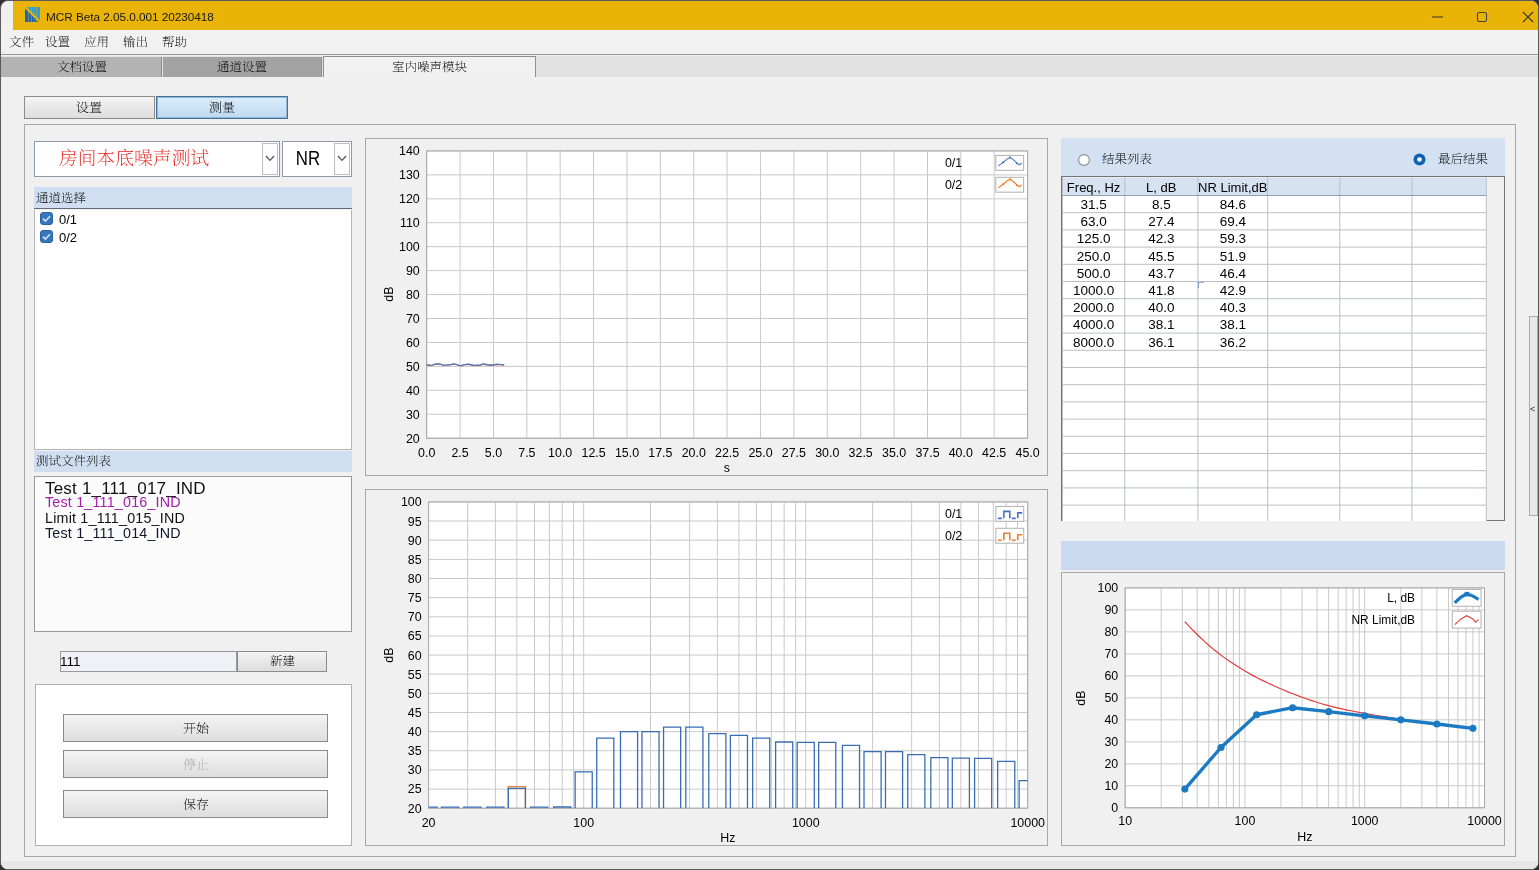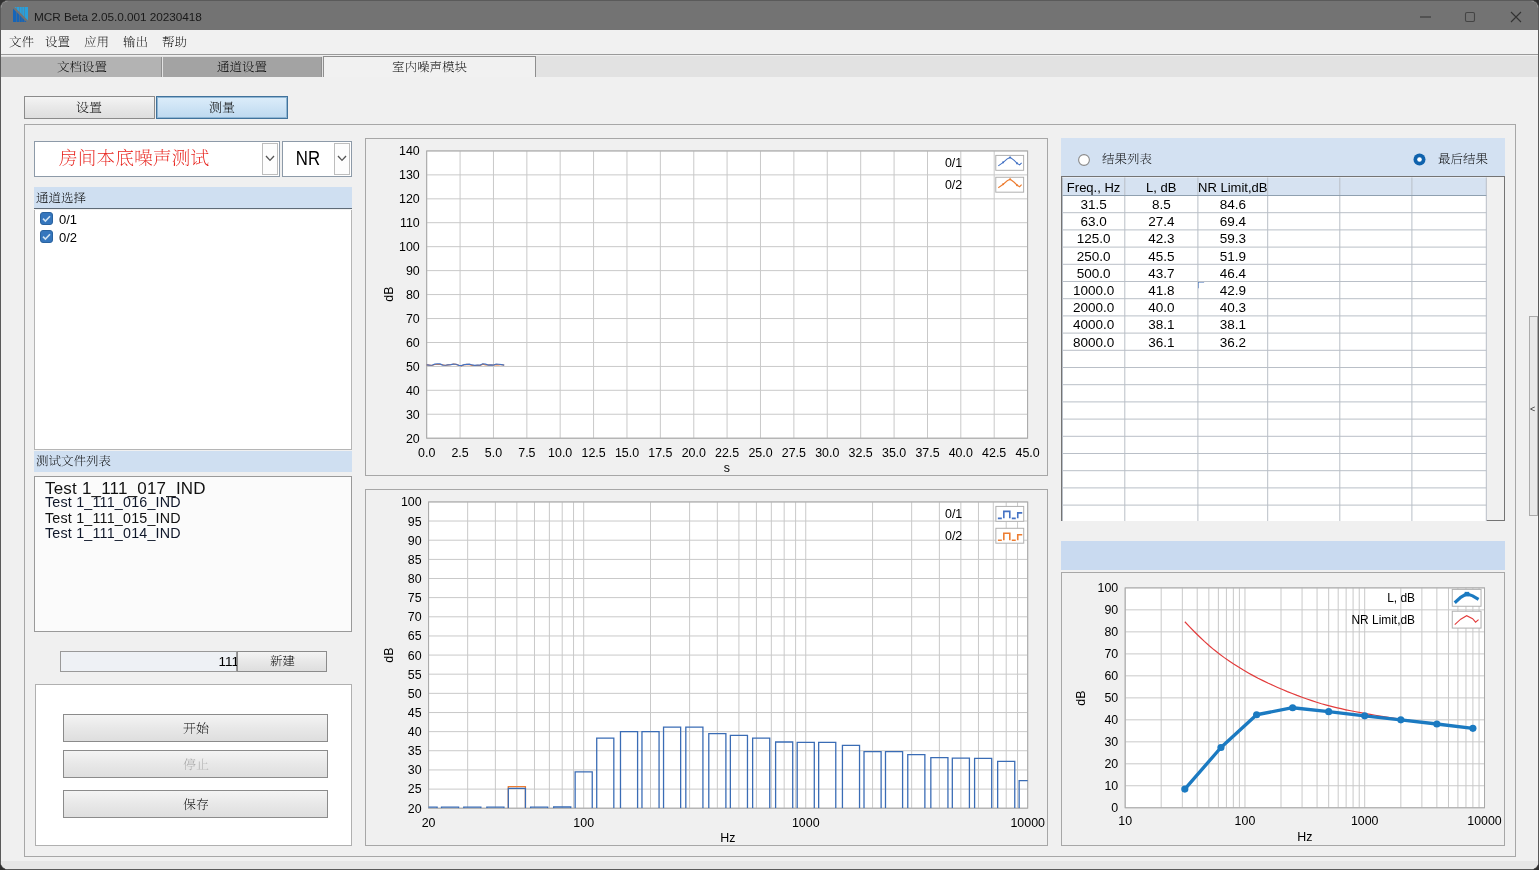--- a/index.html
+++ b/index.html
@@ -1,18 +1,18 @@
 <!DOCTYPE html>
 <html><head><meta charset="utf-8">
 <style>
 *{margin:0;padding:0;box-sizing:border-box}
 html,body{width:1539px;height:870px;background:#303030;font-family:"Liberation Sans",sans-serif;overflow:hidden}
 .win{position:absolute;inset:0;background:#f0f0f0;border-radius:8px;overflow:hidden;border:1px solid #5a5a5a}
 .abs{position:absolute}
-.titlebar{position:absolute;left:0;top:0;right:0;height:29px;background:#737373}
+.titlebar{position:absolute;left:12px;top:0;right:0;height:29px;background:#eab308}
 .menubar{position:absolute;left:0;top:29px;right:0;height:25px;background:#f1f1f1;border-bottom:1px solid #9a9a9a}
 .tabbar{position:absolute;left:0;top:55px;right:0;height:21px;background:#e2e2e2}
 .gb{position:absolute;border:1px solid #a7a7a7}
 .bluebar{position:absolute;background:#cfdff1}
 .btn{position:absolute;background:linear-gradient(#f4f4f4,#e9e9e9 45%,#dedede);border:1px solid #8b8b8b}
 .panel{position:absolute;background:#f0f0f0;border:1px solid #a7a7a7}
 .white{position:absolute;background:#fff}
 svg{display:block}
 .t{position:absolute;white-space:pre}
 </style></head><body>
@@ -119,25 +119,25 @@
       <rect x="0.5" y="0.5" width="12" height="12" rx="2.5" fill="#3576bd" stroke="#2a639f"></rect>
       <path d="M3 6.6 L5.4 9 L10 4.2" fill="none" stroke="#cfe2f2" stroke-width="1.6"></path>
     </svg>
 <div class="t" style="left:58px;top:229px;font-size:13px">0/2</div>
 <div class="bluebar" style="left:33px;top:450px;width:318px;height:21px"></div>
 <svg style="position:absolute;left:35.0px;top:450.4px" width="75" height="18" viewBox="0 -14.4 75.0 18.0">
       <path fill="#000" d="M6.6 -7.7Q6.6 -7.6 6.5 -7.6Q6.4 -7.5 6.2 -7.5Q6.2 -6.1 6.1 -5.0Q6.1 -3.9 5.9 -3.0Q5.8 -2.1 5.5 -1.4Q5.2 -0.6 4.6 -0.1Q4.0 0.5 3.0 1.0L2.8 0.7Q3.7 0.3 4.2 -0.3Q4.7 -0.9 5.0 -1.6Q5.3 -2.3 5.4 -3.2Q5.6 -4.2 5.6 -5.3Q5.6 -6.5 5.6 -8.0ZM6.2 -2.2Q6.8 -1.9 7.2 -1.6Q7.7 -1.3 7.9 -1.0Q8.1 -0.7 8.1 -0.4Q8.2 -0.2 8.1 -0.0Q8.1 0.1 8.0 0.2Q7.8 0.2 7.6 0.1Q7.6 -0.3 7.3 -0.7Q7.0 -1.1 6.7 -1.5Q6.4 -1.8 6.1 -2.1ZM4.0 -9.9 4.6 -9.6H7.4L7.7 -10.0L8.5 -9.3Q8.4 -9.3 8.3 -9.2Q8.2 -9.2 7.9 -9.1V-2.9Q7.9 -2.9 7.8 -2.8Q7.7 -2.7 7.5 -2.7H7.4V-9.2H4.5V-2.7Q4.5 -2.6 4.4 -2.5Q4.2 -2.5 4.0 -2.5H4.0V-9.6ZM11.8 -10.1Q11.8 -9.9 11.7 -9.8Q11.6 -9.8 11.3 -9.7V-0.1Q11.3 0.2 11.3 0.4Q11.2 0.6 11.0 0.7Q10.8 0.9 10.3 0.9Q10.3 0.8 10.2 0.7Q10.2 0.6 10.1 0.5Q9.9 0.4 9.7 0.3Q9.5 0.3 9.1 0.2V0.0Q9.1 0.0 9.3 0.1Q9.5 0.1 9.7 0.1Q10.0 0.1 10.2 0.1Q10.4 0.1 10.5 0.1Q10.7 0.1 10.7 0.1Q10.8 0.0 10.8 -0.1V-10.2ZM10.1 -8.6Q10.1 -8.5 10.0 -8.4Q9.9 -8.3 9.6 -8.3V-2.0Q9.6 -1.9 9.6 -1.9Q9.5 -1.8 9.4 -1.8Q9.3 -1.7 9.2 -1.7H9.1V-8.7ZM1.2 -2.5Q1.3 -2.5 1.4 -2.5Q1.4 -2.6 1.5 -2.8Q1.6 -2.9 1.6 -3.0Q1.7 -3.2 1.7 -3.4Q1.8 -3.7 2.0 -4.2Q2.2 -4.7 2.5 -5.6Q2.8 -6.5 3.3 -7.9L3.6 -7.9Q3.4 -7.5 3.3 -6.9Q3.1 -6.3 2.9 -5.7Q2.8 -5.1 2.6 -4.6Q2.5 -4.0 2.4 -3.6Q2.3 -3.2 2.2 -3.1Q2.2 -2.8 2.1 -2.5Q2.1 -2.2 2.1 -2.0Q2.1 -1.8 2.2 -1.5Q2.2 -1.1 2.3 -0.8Q2.4 -0.4 2.3 0.1Q2.3 0.5 2.2 0.7Q2.0 0.9 1.8 0.9Q1.6 0.9 1.5 0.7Q1.5 0.6 1.5 0.3Q1.6 -0.3 1.6 -0.8Q1.6 -1.3 1.5 -1.6Q1.4 -2.0 1.3 -2.1Q1.2 -2.1 1.0 -2.2Q0.9 -2.2 0.7 -2.2V-2.5Q0.7 -2.5 0.9 -2.5Q1.1 -2.5 1.2 -2.5ZM0.7 -7.5Q1.2 -7.3 1.6 -7.1Q1.9 -6.9 2.1 -6.7Q2.2 -6.5 2.3 -6.3Q2.3 -6.1 2.2 -6.0Q2.2 -5.9 2.0 -5.8Q1.9 -5.8 1.7 -5.9Q1.7 -6.2 1.5 -6.4Q1.3 -6.7 1.0 -7.0Q0.8 -7.2 0.5 -7.4ZM1.5 -10.3Q2.1 -10.2 2.5 -10.0Q2.9 -9.8 3.0 -9.6Q3.2 -9.4 3.3 -9.2Q3.4 -9.0 3.3 -8.8Q3.2 -8.7 3.1 -8.6Q3.0 -8.6 2.8 -8.7Q2.7 -9.0 2.5 -9.2Q2.2 -9.5 2.0 -9.8Q1.7 -10.0 1.4 -10.2Z M22.4 -10.0Q22.9 -9.8 23.2 -9.6Q23.5 -9.3 23.6 -9.1Q23.8 -8.9 23.8 -8.7Q23.8 -8.5 23.7 -8.4Q23.6 -8.3 23.5 -8.3Q23.4 -8.2 23.2 -8.3Q23.1 -8.7 22.8 -9.2Q22.5 -9.7 22.2 -10.0ZM16.2 -0.6Q16.6 -0.7 17.3 -0.9Q18.1 -1.1 19.0 -1.4Q19.9 -1.6 20.9 -1.9L20.9 -1.7Q20.2 -1.4 19.1 -1.1Q18.1 -0.7 16.8 -0.2Q16.7 0.0 16.6 0.1ZM18.9 -5.0V-1.1L18.3 -0.9V-5.0ZM21.9 -10.2Q21.8 -10.1 21.7 -10.0Q21.6 -9.9 21.4 -9.8Q21.4 -8.2 21.4 -6.7Q21.5 -5.2 21.7 -3.9Q21.9 -2.6 22.3 -1.7Q22.8 -0.7 23.5 -0.2Q23.6 -0.1 23.7 -0.1Q23.8 -0.1 23.9 -0.3Q24.0 -0.5 24.1 -0.9Q24.2 -1.3 24.3 -1.7L24.4 -1.6L24.3 0.2Q24.5 0.4 24.5 0.5Q24.6 0.7 24.5 0.8Q24.5 0.9 24.3 0.9Q24.2 0.9 24.0 0.8Q23.8 0.8 23.6 0.7Q23.5 0.6 23.3 0.4Q22.4 -0.2 21.9 -1.2Q21.4 -2.2 21.2 -3.6Q20.9 -5.0 20.9 -6.7Q20.8 -8.4 20.8 -10.3ZM23.6 -8.1Q23.6 -8.1 23.7 -8.0Q23.8 -7.9 24.0 -7.8Q24.1 -7.7 24.3 -7.6Q24.4 -7.4 24.6 -7.3Q24.5 -7.1 24.2 -7.1H16.4L16.3 -7.5H23.1ZM20.0 -5.7Q20.0 -5.7 20.1 -5.6Q20.3 -5.5 20.5 -5.3Q20.7 -5.1 20.8 -5.0Q20.8 -4.8 20.5 -4.8H16.6L16.5 -5.1H19.5ZM14.4 -0.4Q14.6 -0.6 15.0 -0.9Q15.4 -1.2 15.9 -1.6Q16.3 -2.0 16.8 -2.4L17.0 -2.2Q16.8 -2.0 16.4 -1.6Q16.1 -1.2 15.6 -0.8Q15.2 -0.3 14.7 0.1ZM15.1 -6.6 15.2 -6.5V-0.4L14.7 -0.2L14.9 -0.5Q15.0 -0.3 14.9 -0.1Q14.9 0.1 14.8 0.2Q14.7 0.3 14.6 0.3L14.3 -0.5Q14.5 -0.6 14.6 -0.7Q14.7 -0.8 14.7 -0.9V-6.6ZM14.7 -7.1 15.0 -7.4 15.6 -6.8Q15.6 -6.8 15.4 -6.7Q15.3 -6.6 15.1 -6.6L15.2 -6.7V-6.1H14.7V-7.1ZM13.9 -10.4Q14.5 -10.0 14.9 -9.7Q15.2 -9.3 15.4 -9.0Q15.6 -8.7 15.7 -8.5Q15.7 -8.2 15.7 -8.1Q15.6 -7.9 15.5 -7.9Q15.3 -7.8 15.2 -8.0Q15.1 -8.3 14.8 -8.8Q14.6 -9.2 14.3 -9.6Q14.0 -10.0 13.7 -10.3ZM15.1 -7.1V-6.7H13.2L13.1 -7.1Z M30.2 -10.4Q30.8 -10.1 31.3 -9.8Q31.7 -9.5 31.9 -9.2Q32.1 -8.9 32.2 -8.7Q32.3 -8.5 32.2 -8.3Q32.2 -8.1 32.1 -8.1Q31.9 -8.1 31.8 -8.2Q31.6 -8.5 31.4 -8.9Q31.1 -9.3 30.7 -9.7Q30.4 -10.0 30.0 -10.3ZM34.8 -7.7Q34.3 -6.1 33.6 -4.7Q32.8 -3.4 31.7 -2.3Q30.6 -1.2 29.1 -0.4Q27.6 0.4 25.7 1.0L25.6 0.8Q28.0 -0.1 29.7 -1.3Q31.4 -2.5 32.5 -4.1Q33.5 -5.7 34.0 -7.7ZM35.9 -8.4Q35.9 -8.4 36.0 -8.3Q36.1 -8.2 36.3 -8.1Q36.5 -8.0 36.6 -7.8Q36.8 -7.7 36.9 -7.6Q36.9 -7.4 36.6 -7.4H25.7L25.6 -7.7H35.4ZM28.4 -7.7Q28.8 -6.1 29.6 -4.8Q30.4 -3.5 31.5 -2.5Q32.6 -1.5 34.0 -0.8Q35.4 -0.1 37.1 0.3L37.0 0.5Q36.8 0.5 36.6 0.6Q36.5 0.7 36.4 0.9Q34.7 0.4 33.4 -0.3Q32.1 -1.1 31.0 -2.1Q30.0 -3.2 29.3 -4.5Q28.6 -5.8 28.1 -7.5Z M41.0 -4.2H48.1L48.6 -4.8Q48.6 -4.8 48.7 -4.7Q48.8 -4.7 48.9 -4.5Q49.1 -4.4 49.2 -4.3Q49.4 -4.2 49.5 -4.0Q49.5 -3.8 49.2 -3.8H41.1ZM42.9 -9.8 43.9 -9.5Q43.9 -9.3 43.8 -9.3Q43.7 -9.2 43.5 -9.2Q43.1 -7.9 42.5 -6.8Q41.9 -5.6 41.1 -4.8L41.0 -5.0Q41.4 -5.6 41.8 -6.3Q42.1 -7.1 42.4 -7.9Q42.7 -8.8 42.9 -9.8ZM45.0 -10.3 46.0 -10.2Q46.0 -10.0 45.9 -9.9Q45.8 -9.9 45.6 -9.8V0.7Q45.6 0.7 45.5 0.8Q45.4 0.8 45.3 0.9Q45.2 0.9 45.1 0.9H45.0ZM42.5 -7.6H47.7L48.2 -8.2Q48.2 -8.2 48.3 -8.2Q48.4 -8.1 48.6 -8.0Q48.7 -7.9 48.9 -7.7Q49.0 -7.6 49.2 -7.4Q49.1 -7.2 48.9 -7.2H42.5ZM39.8 -6.9 40.1 -7.2 40.7 -7.0Q40.7 -6.9 40.6 -6.9Q40.5 -6.8 40.3 -6.8V0.7Q40.3 0.7 40.2 0.8Q40.2 0.8 40.1 0.9Q40.0 0.9 39.9 0.9H39.8ZM40.9 -10.4 41.9 -10.1Q41.9 -10.0 41.8 -9.9Q41.6 -9.8 41.4 -9.9Q41.0 -8.8 40.5 -7.7Q40.0 -6.6 39.4 -5.7Q38.8 -4.8 38.2 -4.1L38.0 -4.2Q38.5 -5.0 39.1 -6.0Q39.6 -7.0 40.1 -8.1Q40.6 -9.2 40.9 -10.4Z M50.6 -9.5H56.2L56.7 -10.1Q56.7 -10.1 56.8 -10.0Q56.9 -9.9 57.0 -9.8Q57.1 -9.7 57.3 -9.5Q57.5 -9.4 57.6 -9.3Q57.6 -9.1 57.3 -9.1H50.8ZM53.0 -7.0H56.3V-6.7H52.9ZM53.4 -9.5H54.2Q53.9 -8.2 53.4 -7.1Q52.9 -6.0 52.2 -4.9Q51.5 -3.9 50.6 -3.1L50.4 -3.2Q51.1 -4.1 51.8 -5.1Q52.4 -6.1 52.8 -7.2Q53.2 -8.4 53.4 -9.5ZM52.3 -5.4Q52.9 -5.2 53.3 -4.9Q53.8 -4.6 54.0 -4.3Q54.2 -4.1 54.3 -3.9Q54.3 -3.6 54.3 -3.5Q54.2 -3.3 54.1 -3.3Q54.0 -3.2 53.8 -3.3Q53.7 -3.7 53.4 -4.0Q53.2 -4.4 52.8 -4.7Q52.5 -5.0 52.1 -5.3ZM58.1 -9.3 59.1 -9.2Q59.0 -9.1 59.0 -9.0Q58.9 -8.9 58.7 -8.9V-1.8Q58.7 -1.8 58.6 -1.7Q58.5 -1.6 58.4 -1.6Q58.3 -1.6 58.2 -1.6H58.1ZM60.6 -10.1 61.6 -10.0Q61.6 -9.9 61.5 -9.8Q61.4 -9.7 61.2 -9.7V-0.1Q61.2 0.2 61.1 0.4Q61.0 0.6 60.8 0.7Q60.6 0.9 60.1 0.9Q60.0 0.8 60.0 0.7Q59.9 0.6 59.8 0.5Q59.6 0.4 59.3 0.3Q59.0 0.3 58.6 0.2V0.0Q58.6 0.0 58.8 0.0Q59.0 0.1 59.4 0.1Q59.7 0.1 59.9 0.1Q60.2 0.1 60.3 0.1Q60.5 0.1 60.6 0.1Q60.6 0.0 60.6 -0.2ZM56.2 -7.0H56.0L56.5 -7.5L57.2 -6.7Q57.1 -6.7 57.0 -6.6Q56.9 -6.6 56.7 -6.6Q56.4 -5.4 55.9 -4.3Q55.4 -3.2 54.7 -2.2Q54.0 -1.2 53.1 -0.4Q52.1 0.4 50.9 1.0L50.7 0.8Q52.2 -0.1 53.3 -1.2Q54.4 -2.5 55.1 -3.9Q55.8 -5.4 56.2 -7.0Z M66.9 -3.5V-2.8H66.3V-3.2ZM66.2 0.3Q66.5 0.2 67.2 0.0Q67.8 -0.2 68.6 -0.5Q69.4 -0.8 70.2 -1.1L70.3 -0.9Q69.6 -0.6 68.6 -0.1Q67.6 0.4 66.4 0.9ZM66.8 -3.0 66.9 -2.9V0.3L66.4 0.5L66.5 0.2Q66.6 0.4 66.6 0.6Q66.6 0.8 66.6 0.9Q66.5 1.0 66.4 1.1L65.9 0.4Q66.2 0.2 66.3 0.1Q66.3 0.0 66.3 -0.1V-3.0ZM69.2 -5.3Q69.5 -3.9 70.3 -2.8Q71.1 -1.8 72.2 -1.1Q73.3 -0.4 74.6 -0.0L74.5 0.1Q74.3 0.2 74.2 0.3Q74.0 0.4 74.0 0.6Q72.1 0.0 70.8 -1.4Q69.5 -2.9 68.9 -5.2ZM73.9 -4.0Q73.8 -4.0 73.7 -3.9Q73.6 -3.9 73.4 -4.0Q73.1 -3.7 72.7 -3.4Q72.2 -3.0 71.7 -2.7Q71.2 -2.4 70.7 -2.2L70.5 -2.3Q71.0 -2.7 71.4 -3.0Q71.9 -3.4 72.3 -3.9Q72.7 -4.3 73.0 -4.6ZM68.8 -5.2Q68.1 -4.4 67.3 -3.7Q66.4 -3.0 65.4 -2.4Q64.3 -1.9 63.1 -1.4L63.0 -1.7Q64.1 -2.1 65.0 -2.7Q66.0 -3.3 66.8 -4.0Q67.5 -4.6 68.1 -5.4H68.8ZM72.4 -7.8Q72.4 -7.8 72.5 -7.7Q72.6 -7.7 72.7 -7.6Q72.8 -7.4 73.0 -7.3Q73.1 -7.2 73.3 -7.1Q73.2 -6.9 72.9 -6.9H64.6L64.5 -7.2H71.9ZM73.4 -6.1Q73.4 -6.1 73.5 -6.0Q73.5 -5.9 73.7 -5.8Q73.8 -5.7 74.0 -5.5Q74.2 -5.4 74.3 -5.3Q74.3 -5.1 74.0 -5.1H63.4L63.2 -5.4H72.8ZM73.0 -9.6Q73.0 -9.6 73.1 -9.5Q73.2 -9.4 73.3 -9.3Q73.5 -9.2 73.6 -9.1Q73.8 -8.9 73.9 -8.8Q73.9 -8.6 73.6 -8.6H64.1L64.0 -9.0H72.5ZM69.5 -10.3Q69.5 -10.2 69.4 -10.1Q69.2 -10.0 69.0 -10.0V-5.2H68.5V-10.5Z"></path>
     </svg>
 <div class="abs" style="left:33px;top:475px;width:318px;height:156px;background:#fbfbfb;border:1px solid #9a9a9a"></div>
 <div class="t" style="left:44px;top:478px;font-size:17px;letter-spacing:0.2px;color:#111">Test 1_111_017_IND</div>
-<div class="t" style="left:44px;top:493px;font-size:14.3px;letter-spacing:0.2px;color:#0f172a">Test 1_111_016_IND</div>
-<div class="t" style="left:44px;top:509px;font-size:14.3px;letter-spacing:0.2px;color:#111">Test 1_111_015_IND</div>
+<div class="t" style="left:44px;top:493px;font-size:14.3px;letter-spacing:0.2px;color:#a21caf">Test 1_111_016_IND</div>
+<div class="t" style="left:44px;top:509px;font-size:14.3px;letter-spacing:0.2px;color:#111">Limit 1_111_015_IND</div>
 <div class="t" style="left:44px;top:524px;font-size:14.3px;letter-spacing:0.2px;color:#0f172a">Test 1_111_014_IND</div>
 <div class="abs" style="left:59px;top:650px;width:177px;height:21px;background:#eef1f5;border:1px solid #999"></div>
-<div class="t" style="left:59px;top:653px;width:179px;text-align:right;font-size:13.5px">111</div>
+<div class="t" style="left:59px;top:653px;width:179px;text-align:left;font-size:13.5px">111</div>
 <div class="btn" style="left:236px;top:650px;width:90px;height:21px"></div>
 <svg style="position:absolute;left:268.5px;top:650.4px" width="25" height="18" viewBox="0 -14.4 25.0 18.0">
       <path fill="#000" d="M3.0 -2.8Q2.9 -2.7 2.8 -2.7Q2.7 -2.6 2.5 -2.7Q2.3 -2.2 2.0 -1.8Q1.8 -1.3 1.4 -0.8Q1.1 -0.3 0.7 0.1L0.5 -0.1Q0.9 -0.5 1.1 -1.1Q1.4 -1.6 1.6 -2.2Q1.8 -2.8 1.9 -3.2ZM2.8 -10.5Q3.2 -10.3 3.5 -10.1Q3.8 -9.9 4.0 -9.7Q4.1 -9.5 4.1 -9.3Q4.1 -9.1 4.0 -9.0Q4.0 -8.9 3.9 -8.9Q3.7 -8.8 3.6 -9.0Q3.5 -9.3 3.2 -9.7Q2.9 -10.1 2.6 -10.4ZM3.8 -0.1Q3.8 0.2 3.7 0.4Q3.7 0.6 3.5 0.7Q3.3 0.9 2.9 0.9Q2.8 0.8 2.8 0.7Q2.8 0.5 2.7 0.5Q2.5 0.4 2.3 0.3Q2.1 0.3 1.8 0.2V0.1Q1.8 0.1 2.0 0.1Q2.1 0.1 2.3 0.1Q2.5 0.1 2.7 0.1Q2.9 0.1 3.0 0.1Q3.1 0.1 3.2 0.1Q3.2 0.0 3.2 -0.1V-6.0H3.8ZM10.2 0.7Q10.2 0.8 10.1 0.9Q10.0 0.9 9.8 0.9H9.7V-6.1H10.2ZM11.7 -9.8Q11.7 -9.7 11.5 -9.7Q11.4 -9.7 11.2 -9.8Q10.7 -9.6 10.1 -9.4Q9.4 -9.2 8.7 -9.1Q8.0 -8.9 7.3 -8.8L7.2 -9.1Q7.9 -9.2 8.6 -9.4Q9.3 -9.7 9.9 -9.9Q10.6 -10.2 11.0 -10.4ZM7.8 -9.1Q7.8 -9.0 7.6 -9.0V-5.4Q7.6 -4.6 7.5 -3.7Q7.4 -2.9 7.2 -2.0Q6.9 -1.2 6.4 -0.5Q5.9 0.3 5.1 0.9L4.9 0.8Q5.8 -0.1 6.3 -1.1Q6.7 -2.0 6.9 -3.1Q7.0 -4.2 7.0 -5.4V-9.4ZM11.1 -6.7Q11.1 -6.7 11.2 -6.7Q11.3 -6.6 11.5 -6.5Q11.6 -6.4 11.8 -6.2Q12.0 -6.1 12.1 -5.9Q12.1 -5.8 12.0 -5.8Q11.9 -5.7 11.8 -5.7H7.4V-6.1H10.6ZM5.8 -7.9Q5.8 -7.8 5.7 -7.7Q5.6 -7.7 5.4 -7.7Q5.2 -7.2 4.9 -6.7Q4.6 -6.2 4.3 -5.8H4.1Q4.2 -6.1 4.3 -6.5Q4.5 -7.0 4.6 -7.4Q4.7 -7.8 4.8 -8.2ZM1.8 -8.3Q2.2 -8.0 2.5 -7.7Q2.7 -7.3 2.8 -7.1Q2.9 -6.8 2.9 -6.6Q2.9 -6.3 2.8 -6.2Q2.7 -6.1 2.6 -6.1Q2.4 -6.1 2.3 -6.2Q2.3 -6.7 2.1 -7.3Q1.9 -7.8 1.6 -8.2ZM4.3 -3.1Q4.9 -2.8 5.2 -2.5Q5.5 -2.1 5.6 -1.9Q5.7 -1.6 5.7 -1.3Q5.7 -1.1 5.7 -1.0Q5.6 -0.8 5.4 -0.8Q5.3 -0.8 5.1 -0.9Q5.1 -1.3 5.0 -1.6Q4.9 -2.0 4.6 -2.4Q4.4 -2.7 4.2 -3.0ZM5.8 -6.6Q5.8 -6.6 5.9 -6.5Q6.1 -6.4 6.3 -6.2Q6.5 -6.0 6.7 -5.8Q6.7 -5.6 6.4 -5.6H0.6L0.5 -6.0H5.3ZM5.6 -4.7Q5.6 -4.7 5.7 -4.5Q5.9 -4.4 6.1 -4.2Q6.3 -4.1 6.5 -3.9Q6.4 -3.7 6.2 -3.7H1.0L0.9 -4.1H5.1ZM5.7 -9.3Q5.7 -9.3 5.8 -9.2Q6.0 -9.1 6.2 -8.9Q6.4 -8.7 6.6 -8.5Q6.5 -8.3 6.2 -8.3H0.9L0.8 -8.7H5.2Z M22.3 -9.1 22.6 -9.5 23.5 -8.9Q23.4 -8.8 23.3 -8.7Q23.1 -8.7 23.0 -8.6V-5.2Q23.0 -5.2 22.9 -5.2Q22.8 -5.1 22.7 -5.1Q22.6 -5.0 22.5 -5.0H22.4V-9.1ZM20.7 -10.3Q20.7 -10.2 20.6 -10.1Q20.5 -10.0 20.3 -10.0V-0.6Q20.3 -0.6 20.2 -0.5Q20.1 -0.4 20.0 -0.4Q19.9 -0.4 19.8 -0.4H19.7V-10.4ZM22.7 -4.7Q22.7 -4.7 22.8 -4.6Q22.9 -4.5 23.0 -4.4Q23.1 -4.3 23.3 -4.2Q23.4 -4.0 23.6 -3.9Q23.5 -3.7 23.2 -3.7H17.1L17.1 -4.1H22.2ZM23.4 -3.0Q23.4 -3.0 23.5 -3.0Q23.6 -2.9 23.7 -2.8Q23.9 -2.6 24.0 -2.5Q24.2 -2.4 24.3 -2.2Q24.3 -2.1 24.2 -2.1Q24.1 -2.0 24.0 -2.0H16.4L16.3 -2.4H22.9ZM23.7 -8.1Q23.7 -8.1 23.9 -7.9Q24.0 -7.8 24.2 -7.6Q24.5 -7.5 24.6 -7.3Q24.6 -7.1 24.3 -7.1H16.2L16.1 -7.5H23.3ZM22.7 -5.8V-5.4H17.3L17.2 -5.8ZM22.7 -9.1V-8.7H17.4L17.3 -9.1ZM16.1 -9.0Q15.9 -8.7 15.7 -8.2Q15.5 -7.8 15.2 -7.2Q14.9 -6.7 14.7 -6.2Q14.4 -5.8 14.2 -5.4H14.3L14.0 -5.1L13.4 -5.7Q13.5 -5.8 13.7 -5.8Q13.9 -5.9 14.0 -5.9L13.7 -5.6Q13.9 -5.9 14.2 -6.4Q14.4 -6.9 14.7 -7.4Q15.0 -7.9 15.2 -8.4Q15.4 -8.9 15.6 -9.3ZM15.4 -9.3 15.8 -9.7 16.7 -9.0Q16.6 -8.9 16.5 -8.9Q16.3 -8.8 16.1 -8.8Q15.9 -8.8 15.7 -8.8L15.6 -9.3ZM13.7 -4.4Q14.1 -2.9 14.8 -2.1Q15.4 -1.2 16.4 -0.8Q17.3 -0.3 18.5 -0.1Q19.7 0.0 21.3 0.0Q21.6 0.0 22.0 0.0Q22.4 0.0 22.8 0.0Q23.3 0.0 23.7 0.0Q24.1 0.0 24.5 0.0V0.2Q24.2 0.2 24.1 0.3Q24.0 0.4 24.0 0.6Q23.7 0.6 23.2 0.6Q22.6 0.6 22.1 0.6Q21.6 0.6 21.2 0.6Q19.6 0.6 18.4 0.4Q17.1 0.2 16.2 -0.3Q15.3 -0.8 14.6 -1.7Q13.9 -2.7 13.4 -4.2ZM15.9 -5.8 16.3 -6.2 17.0 -5.5Q16.9 -5.3 16.5 -5.3Q16.4 -4.4 16.2 -3.5Q15.9 -2.7 15.6 -1.8Q15.2 -1.0 14.6 -0.3Q13.9 0.4 13.0 0.9L12.9 0.7Q14.0 -0.1 14.6 -1.1Q15.2 -2.1 15.6 -3.3Q15.9 -4.5 16.0 -5.8ZM16.4 -5.8V-5.4H13.8L14.0 -5.8ZM15.8 -9.3V-8.9H13.1L13.0 -9.3Z"></path>
     </svg>
 <div class="white" style="left:34px;top:683px;width:317px;height:162px;border:1px solid #b0b0b0"></div>
 <div class="btn" style="left:62px;top:713px;width:265px;height:28px"></div>
 <svg style="position:absolute;left:181.5px;top:716.5px" width="26" height="19" viewBox="0 -15.0 26.0 18.7">
       <path fill="#000" d="M8.8 0.7Q8.8 0.7 8.8 0.8Q8.7 0.9 8.6 0.9Q8.5 0.9 8.3 0.9H8.3V-9.7H8.8ZM4.6 -5.7Q4.6 -4.9 4.5 -4.1Q4.4 -3.4 4.2 -2.7Q4.0 -1.9 3.5 -1.3Q3.1 -0.7 2.4 -0.1Q1.7 0.5 0.7 0.9L0.6 0.7Q1.7 0.1 2.4 -0.6Q3.1 -1.3 3.4 -2.1Q3.8 -2.9 3.9 -3.8Q4.1 -4.7 4.1 -5.7V-9.6H4.6ZM11.6 -6.0Q11.6 -6.0 11.7 -6.0Q11.8 -5.9 12.0 -5.8Q12.1 -5.6 12.3 -5.5Q12.5 -5.4 12.6 -5.2Q12.6 -5.0 12.3 -5.0H0.6L0.5 -5.4H11.1ZM10.9 -10.4Q10.9 -10.4 11.0 -10.3Q11.1 -10.3 11.2 -10.1Q11.4 -10.0 11.5 -9.9Q11.7 -9.7 11.9 -9.6Q11.8 -9.4 11.5 -9.4H1.1L1.0 -9.8H10.3Z M19.4 -4.6 20.1 -4.3H24.0L24.3 -4.6L25.0 -4.0Q25.0 -4.0 24.9 -3.9Q24.8 -3.8 24.6 -3.8V0.6Q24.6 0.6 24.4 0.7Q24.3 0.8 24.1 0.8H24.0V-3.9H20.0V0.7Q20.0 0.8 19.8 0.8Q19.7 0.9 19.5 0.9H19.4V-4.3ZM24.2 -0.5V-0.1H19.7V-0.5ZM22.6 -10.4Q22.5 -10.2 22.3 -10.2Q22.2 -10.1 21.8 -10.2L22.2 -10.3Q22.0 -9.9 21.6 -9.3Q21.3 -8.7 20.9 -8.1Q20.5 -7.5 20.0 -7.0Q19.6 -6.4 19.2 -5.9L19.1 -6.1H19.5Q19.5 -5.8 19.4 -5.6Q19.3 -5.4 19.2 -5.4L18.7 -6.2Q18.7 -6.2 18.8 -6.3Q19.0 -6.3 19.0 -6.3Q19.4 -6.7 19.7 -7.3Q20.1 -7.9 20.5 -8.5Q20.8 -9.2 21.1 -9.8Q21.4 -10.4 21.6 -10.8ZM19.0 -6.2Q19.5 -6.2 20.4 -6.3Q21.3 -6.3 22.5 -6.4Q23.6 -6.5 24.8 -6.6L24.8 -6.3Q23.9 -6.2 22.4 -6.0Q20.9 -5.8 19.2 -5.6ZM22.9 -8.7Q23.7 -8.2 24.2 -7.8Q24.7 -7.3 25.0 -6.9Q25.3 -6.5 25.3 -6.1Q25.4 -5.8 25.4 -5.6Q25.3 -5.4 25.2 -5.3Q25.0 -5.2 24.8 -5.4Q24.7 -5.9 24.4 -6.5Q24.1 -7.1 23.6 -7.6Q23.2 -8.2 22.7 -8.6ZM14.3 -3.9Q15.3 -3.4 16.0 -2.9Q16.7 -2.5 17.2 -2.0Q17.7 -1.6 18.0 -1.3Q18.3 -1.0 18.3 -0.7Q18.4 -0.5 18.4 -0.3Q18.4 -0.2 18.2 -0.1Q18.1 -0.1 17.9 -0.2Q17.7 -0.6 17.2 -1.1Q16.8 -1.6 16.2 -2.1Q15.7 -2.5 15.1 -3.0Q14.5 -3.4 14.1 -3.7ZM14.1 -3.7Q14.2 -4.2 14.5 -4.9Q14.7 -5.6 14.9 -6.4Q15.1 -7.3 15.3 -8.1Q15.5 -8.9 15.7 -9.7Q15.9 -10.4 16.0 -10.9L17.0 -10.6Q17.0 -10.5 16.9 -10.4Q16.7 -10.3 16.4 -10.4L16.6 -10.5Q16.5 -10.0 16.3 -9.4Q16.1 -8.7 15.9 -8.0Q15.7 -7.2 15.5 -6.4Q15.3 -5.7 15.0 -4.9Q14.8 -4.2 14.6 -3.6ZM17.5 -7.9 17.9 -8.3 18.7 -7.6Q18.6 -7.5 18.5 -7.5Q18.4 -7.5 18.2 -7.4Q18.1 -6.2 17.8 -5.0Q17.6 -3.7 17.1 -2.7Q16.6 -1.6 15.7 -0.6Q14.9 0.3 13.6 1.0L13.5 0.8Q14.6 0.0 15.4 -0.9Q16.1 -1.8 16.6 -2.9Q17.0 -4.1 17.3 -5.3Q17.5 -6.6 17.6 -7.9ZM17.9 -7.9V-7.5H13.7L13.5 -7.9Z"></path>
     </svg>
 <div class="btn" style="left:62px;top:749px;width:265px;height:28px"></div>

